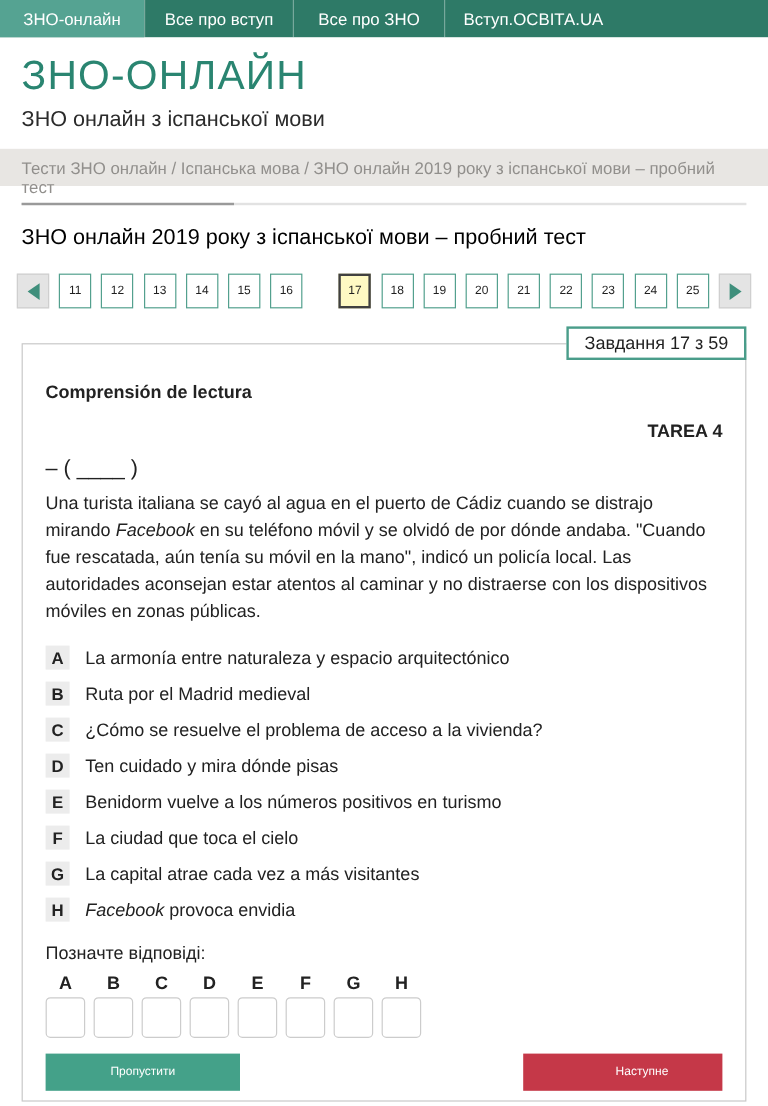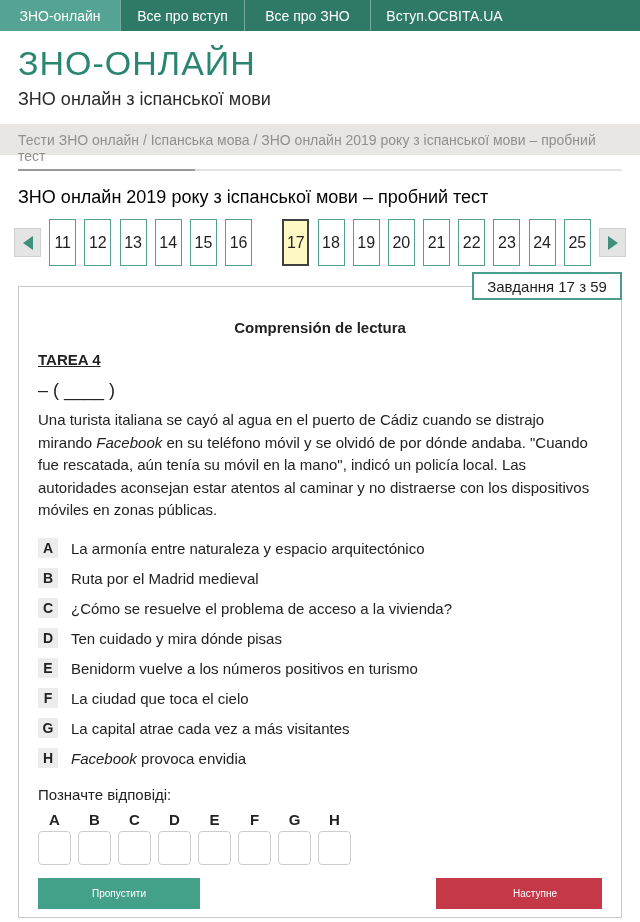--- a/index.html
+++ b/index.html
@@ -39,44 +39,44 @@
 
   
   .page-title { font-size: 18px; padding: 16px 18px 0 18px; color: #000000; }
 
   
   .pagination {
     display: flex; justify-content: space-between; align-items: center;
     padding: 0 14px; margin-top: 20px; height: 29px;
   }
   .page-box {
-    width: 27px; height: 47px; border: 1px solid #53a08e; background: #fff;
+    width: 27px; height: 29px; border: 1px solid #53a08e; background: #fff;
     display: flex; align-items: center; justify-content: center;
-    font-size: 16px; color: #1f1f1f; cursor: pointer;
+    font-size: 10px; color: #1f1f1f; cursor: pointer;
   }
   .page-box.current { border: 2px solid #404040; background: #fef9c3; margin-left: 22px; }
   .arrow-btn {
     width: 27px; height: 29px; background: #e4e4e4; border: 1px solid #cfcfcf;
     display: flex; align-items: center; justify-content: center; cursor: pointer;
   }
   .tri-left { width: 0; height: 0; border-top: 7px solid transparent; border-bottom: 7px solid transparent; border-right: 10px solid #3f8f7c; }
   .tri-right { width: 0; height: 0; border-top: 7px solid transparent; border-bottom: 7px solid transparent; border-left: 10px solid #3f8f7c; }
 
   
   .card-wrap { position: relative; margin: 29px 18px 0 18px; }
   .task-badge {
     position: absolute; top: -14px; right: 0; width: 150px; height: 28px;
     background: #fff; border: 2px solid #4a9d8a;
     display: flex; align-items: center; justify-content: center;
     font-size: 15px; color: #1f1f1f; z-index: 2;
   }
   .card { border: 1px solid #c9c9c9; background: #fff; padding: 32px 19px 8px 19px; min-height: 630px; }
 
-  .q-section { text-align: center; font-weight: bold; font-size: 15px; }
-  .q-task { text-align: left; font-weight: bold; font-size: 15px; margin-top: 15px; text-decoration: underline; }
+  .q-section { font-weight: bold; font-size: 15px; }
+  .q-task { text-align: right; font-weight: bold; font-size: 15px; margin-top: 15px; }
   .q-gap { font-size: 18px; margin-top: 12px; }
   .q-par { font-size: 15px; line-height: 1.5; margin-top: 8px; }
   .ital { font-style: italic; }
 
   
   .options { margin-top: 16px; }
   .opt-row { display: flex; align-items: flex-start; margin-bottom: 9px; min-height: 21px; }
   .opt-letter {
     width: 20px; height: 20px; background: #ececec; font-weight: bold; font-size: 14px;
     display: flex; align-items: center; justify-content: center; margin-right: 13px; flex: none;

